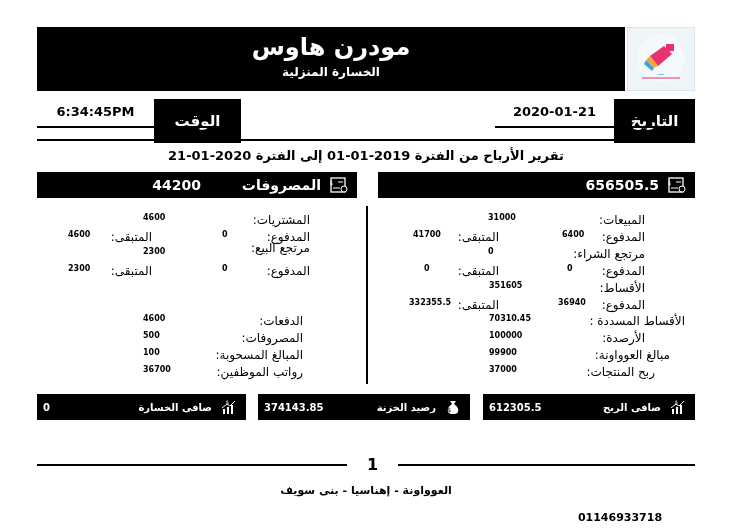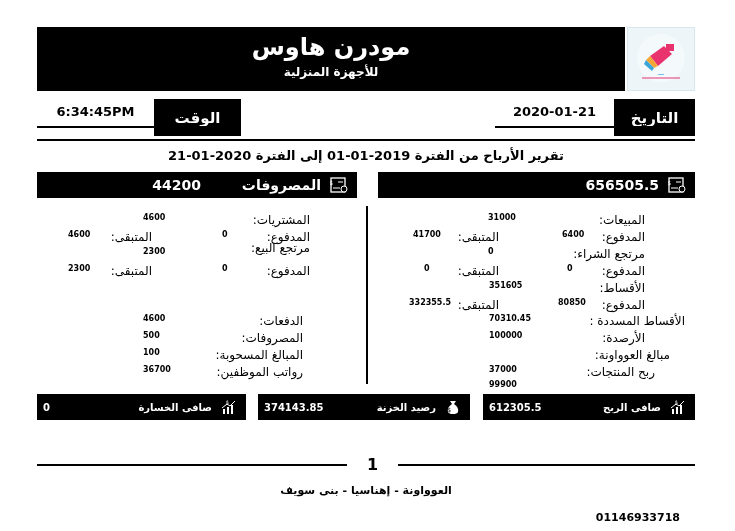--- a/index.html
+++ b/index.html
@@ -9,21 +9,21 @@
   .abs { position: absolute; }
   .black { background: #000; color: #fff; }
 
   
   #hdr { left: 37px; top: 27px; width: 588px; height: 64px; }
   #hdr .title { position: absolute; left: 0; right: 0; top: 6px; text-align: center; font-size: 24px; font-weight: bold; direction: rtl; }
   #hdr .sub { position: absolute; left: 0; right: 0; top: 38px; text-align: center; font-size: 12px; font-weight: bold; direction: rtl; }
   #logo { left: 627px; top: 27px; width: 68px; height: 64px; background: #eef5f9; border: 1px solid #d8e6ee; }
 
   
-  .lbl-box { height: 37px; font-size: 15px; font-weight: bold; display: flex; align-items: center; justify-content: center; direction: rtl; }
+  .lbl-box { height: 44px; font-size: 15px; font-weight: bold; display: flex; align-items: center; justify-content: center; direction: rtl; }
   .val-box { height: 29px; font-size: 13px; font-weight: bold; display: flex; align-items: center; justify-content: center; }
   .uline { height: 2px; background: #000; }
 
   #report-title { left: 37px; width: 658px; top: 148px; text-align: center; font-size: 13px; font-weight: bold; direction: rtl; }
 
   
   .sec-bar { height: 26px; display: flex; align-items: center; direction: rtl; }
   .sec-bar .ico { width: 20px; height: 18px; margin: 0 8px 0 8px; display: flex; align-items: center; justify-content: center; }
   .sec-bar .sec-label { font-size: 14px; font-weight: bold; width: 120px; }
   .sec-bar .sec-val { font-size: 14px; font-weight: bold; }
@@ -34,28 +34,28 @@
   
   .sum-bar { height: 26px; display: flex; align-items: center; direction: rtl; }
   .sum-bar .ico { width: 18px; height: 18px; margin: 0 8px; display: flex; align-items: center; justify-content: center; }
   .sum-bar .sum-label { font-size: 10px; font-weight: bold; flex: 1; }
   .sum-bar .sum-val { font-size: 10px; font-weight: bold; margin-left: 6px; }
 
   #footer-line-l { left: 37px; top: 464px; width: 310px; height: 2px; background: #000; }
   #footer-line-r { left: 398px; top: 464px; width: 297px; height: 2px; background: #000; }
   #page-num { left: 347px; width: 51px; top: 455px; text-align: center; font-size: 16px; font-weight: bold; }
   #address { left: 37px; width: 658px; top: 484px; text-align: center; font-size: 11px; font-weight: bold; direction: rtl; }
-  #phone { left: 560px; width: 120px; top: 511px; text-align: right; font-size: 11px; font-weight: bold; }
+  #phone { left: 560px; width: 120px; top: 511px; text-align: center; font-size: 11px; font-weight: bold; }
 </style>
 </head>
 <body>
 
 <div id="hdr" class="abs black">
   <div class="title">مودرن هاوس</div>
-  <div class="sub">للأجهزة المنزلية</div>
+  <div class="sub">الخسارة المنزلية</div>
 </div>
 <div id="logo" class="abs">
   <svg width="66" height="62" viewBox="0 0 66 62">
     <circle cx="33" cy="30" r="24" fill="#f4fafc"></circle>
     <path d="M22 28 L36 18 L44 26 L30 38 Z" fill="#e8336f"></path>
     <path d="M22 28 L30 38 L26 40 L18 32 Z" fill="#f4a636"></path>
     <path d="M18 32 L26 40 L24 43 L16 36 Z" fill="#3aa5d8"></path>
     <rect x="38" y="16" width="8" height="7" fill="#e8336f"></rect>
     <line x1="14" y1="50" x2="52" y2="50" stroke="#e8336f" stroke-width="1"></line>
     <text x="33" y="47" font-size="7" fill="#3aa5d8" text-anchor="middle" font-family="DejaVu Sans, sans-serif">ـــ</text>
@@ -117,32 +117,32 @@
 
   <div class="row" style="right:90px; top:264px;">المدفوع:</div>
   <div class="num" style="left:567px; top:264px;">0</div>
   <div class="row" style="right:236px; top:264px;">المتبقى:</div>
   <div class="num" style="left:424px; top:264px;">0</div>
 
   <div class="row" style="right:90px; top:281px;">الأقساط:</div>
   <div class="num" style="left:489px; top:281px;">351605</div>
 
   <div class="row" style="right:90px; top:298px;">المدفوع:</div>
-  <div class="num" style="left:558px; top:298px;">80850</div>
+  <div class="num" style="left:558px; top:298px;">36940</div>
   <div class="row" style="right:236px; top:298px;">المتبقى:</div>
   <div class="num" style="left:409px; top:298px;">332355.5</div>
 
   <div class="row" style="right:50px; top:314px;">الأقساط المسددة :</div>
   <div class="num" style="left:489px; top:314px;">70310.45</div>
 
   <div class="row" style="right:90px; top:331px;">الأرصدة:</div>
   <div class="num" style="left:489px; top:331px;">100000</div>
 
   <div class="row" style="right:65px; top:348px;">مبالغ العوواونة:</div>
-  <div class="num" style="left:489px; top:348px;margin-top:32px;">99900</div>
+  <div class="num" style="left:489px; top:348px;">99900</div>
 
   <div class="row" style="right:80px; top:365px;">ربح المنتجات:</div>
   <div class="num" style="left:489px; top:365px;">37000</div>
 </div>
 
 <div>
   <div class="row" style="right:425px; top:213px;">المشتريات:</div>
   <div class="num" style="left:143px; top:213px;">4600</div>
 
   <div class="row" style="right:425px; top:230px;">المدفوع:</div>

